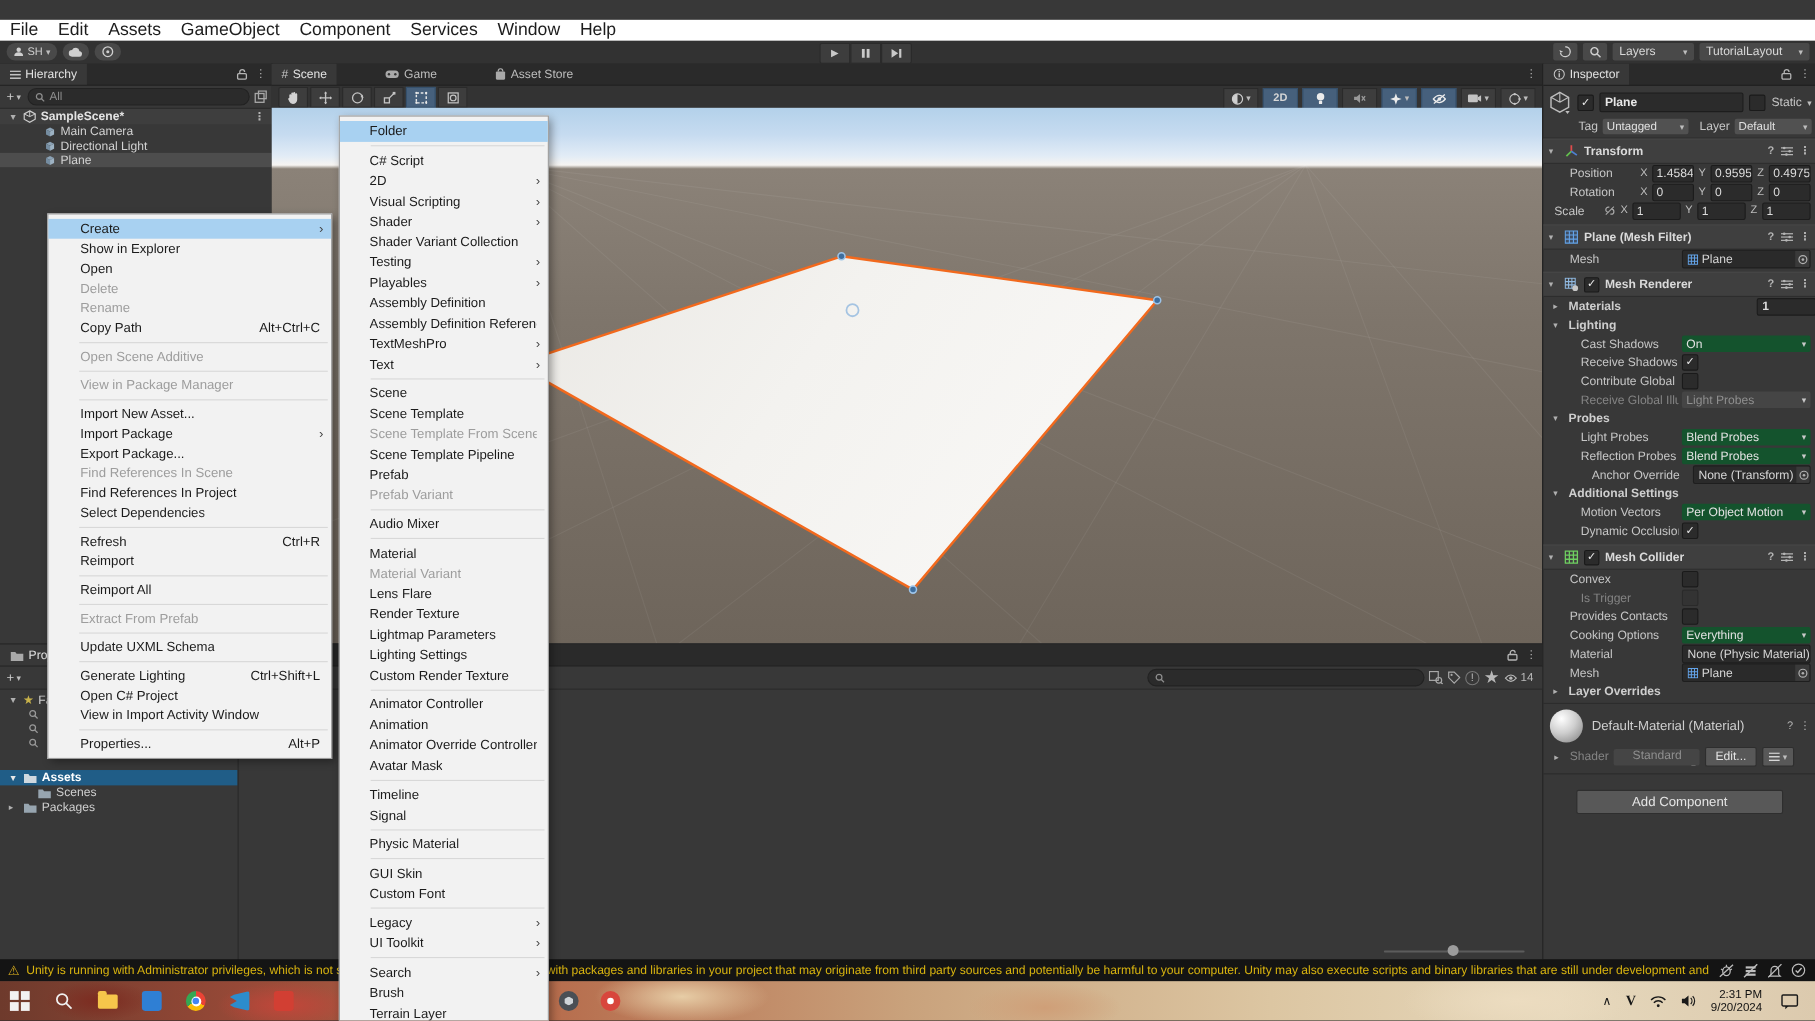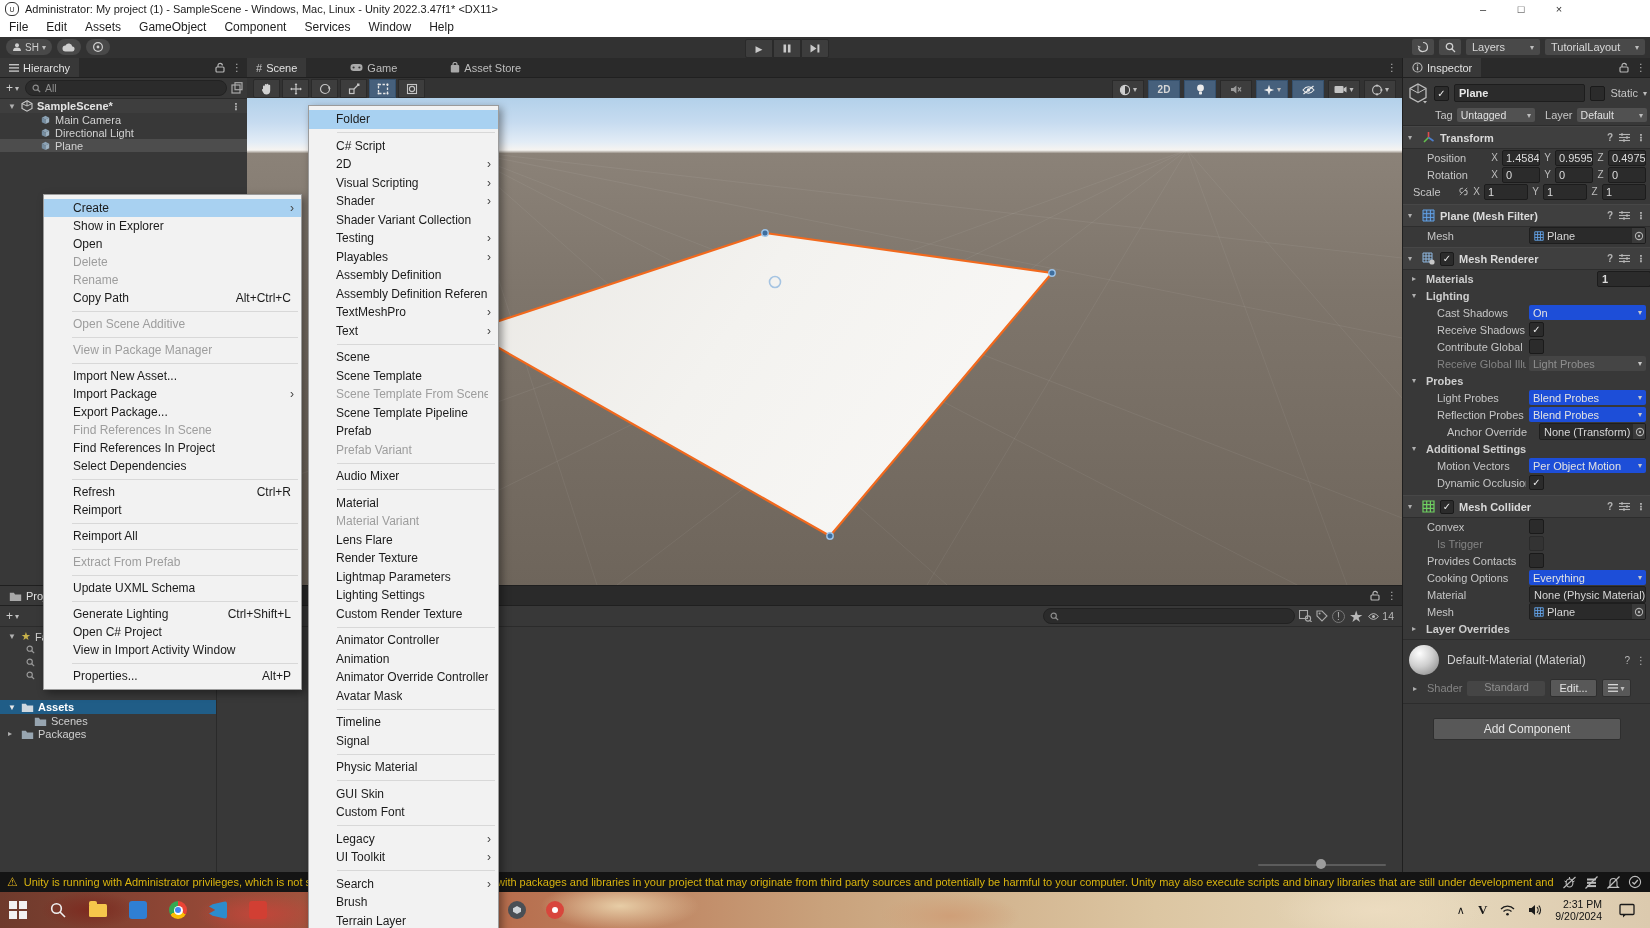--- a/index.html
+++ b/index.html
@@ -8,21 +8,21 @@
     -webkit-font-smoothing:antialiased;}
   .abs{position:absolute;}
   
   #titlebar{left:0;top:0;width:1650px;height:18px;background:#fff;display:flex;align-items:center;
     font-size:11px;color:#1c1c1c;}
   #titlebar .appicon{width:12px;height:12px;margin:0 6px 0 5px;border-radius:6px;border:1.5px solid #333;
     display:flex;align-items:center;justify-content:center;font-size:7px;color:#333;}
   .wctrls{margin-left:auto;display:flex;margin-right:72px;}
   .wctrl{width:38px;text-align:center;color:#333;font-size:11px;line-height:18px;}
   #menubar{left:0;top:18px;width:1650px;height:19px;background:#fff;border-bottom:1px solid #e3e3e3;
-    display:flex;align-items:center;font-size:12px;color:#1c1c1c;}
+    display:flex;align-items:center;font-size:16px;color:#1c1c1c;}
   .mb-item{padding:0 9px;line-height:19px;}
   
   #topbar{left:0;top:37px;width:1650px;height:21px;background:#323232;border-bottom:1px solid #1d1d1d;}
   .tbgroup{position:absolute;top:2px;display:flex;gap:5px;align-items:center;}
   .tbpill{height:16px;background:#494949;border-radius:8px;display:flex;align-items:center;gap:3px;
     padding:0 6px;color:#cfcfcf;font-size:10px;}
   .tbbtn{width:24px;height:16px;background:#494949;border-radius:8px;display:flex;align-items:center;justify-content:center;}
   .pbtn{width:26px;height:17px;background:#3d3d3d;border:1px solid #2a2a2a;color:#c9c9c9;
     display:flex;align-items:center;justify-content:center;font-size:9px;}
   .tbdd{height:16px;background:#494949;border-radius:2px;font-size:11px;color:#d8d8d8;
@@ -68,21 +68,21 @@
   .gorow2{display:flex;align-items:center;gap:4px;margin-top:4px;padding-left:28px;}
   .ddsm{height:14px;background:#515151;border-radius:2px;display:flex;align-items:center;gap:4px;
     padding:0 4px;color:#e0e0e0;font-size:10.5px;}
   .comp-header{height:21px;background:#3f3f3f;border-top:1px solid #474747;border-bottom:1px solid #2d2d2d;
     display:flex;align-items:center;gap:5px;padding:0 5px;font-weight:bold;color:#dadada;}
   .hdricons{margin-left:auto;display:flex;gap:6px;align-items:center;color:#b5b5b5;font-size:10px;}
   .irow{height:17px;display:flex;align-items:center;padding:0 5px 0 24px;gap:3px;}
   .irow .ilab{width:99px;flex:none;white-space:nowrap;overflow:hidden;}
   .irow .ilab.dis,.dis{color:#848484;}
   .foldrow{height:17px;display:flex;align-items:center;gap:5px;padding-left:9px;font-weight:bold;color:#cecece;}
-  .dd{flex:1;height:15px;background:#1d4ed8;border-radius:2px;display:flex;align-items:center;
+  .dd{flex:1;height:15px;background:#14532d;border-radius:2px;display:flex;align-items:center;
     padding:0 4px;color:#e2e2e2;white-space:nowrap;overflow:hidden;}
   .dd .dda{margin-left:auto;font-size:8px;color:#c8c8c8;padding-left:3px;}
   .dd.ddis{background:#454545;color:#8f8f8f;}
   .objf{flex:1;height:15px;background:#2a2a2a;border:1px solid #1e1e1e;border-radius:2px;display:flex;
     align-items:center;padding:0 0 0 4px;color:#d6d6d6;gap:3px;white-space:nowrap;overflow:hidden;}
   .picker{width:13px;height:15px;margin-left:auto;flex:none;display:flex;align-items:center;
     justify-content:center;background:#3a3a3a;}
   .cb{width:13px;height:13px;background:#2b2b2b;border:1px solid #1a1a1a;border-radius:2px;flex:none;
     display:flex;align-items:center;justify-content:center;font-size:10px;color:#ececec;}
   .cb.cdis{background:#333;border-color:#2a2a2a;}
@@ -160,29 +160,20 @@
   .tray{position:absolute;top:0;height:36px;display:flex;align-items:center;gap:13px;color:#161616;}
   .clock{font-size:10.5px;line-height:12px;text-align:right;color:#111;}
   svg{display:block;}
   .svgic{flex:none;}
 </style>
 </head>
 <body>
 
 <div id="screen">
 
-  <div id="titlebar" class="abs">
-    <span class="appicon">U</span>
-    <span>Administrator: My project (1) - SampleScene - Windows, Mac, Linux - Unity 2022.3.47f1* &lt;DX11&gt;</span>
-    <span class="wctrls">
-      <span class="wctrl">–</span>
-      <span class="wctrl">□</span>
-      <span class="wctrl">×</span>
-    </span>
-  </div>
 
   <div id="menubar" class="abs">
       <span class="mb-item">File</span>
       <span class="mb-item">Edit</span>
       <span class="mb-item">Assets</span>
       <span class="mb-item">GameObject</span>
       <span class="mb-item">Component</span>
       <span class="mb-item">Services</span>
       <span class="mb-item">Window</span>
       <span class="mb-item">Help</span>

